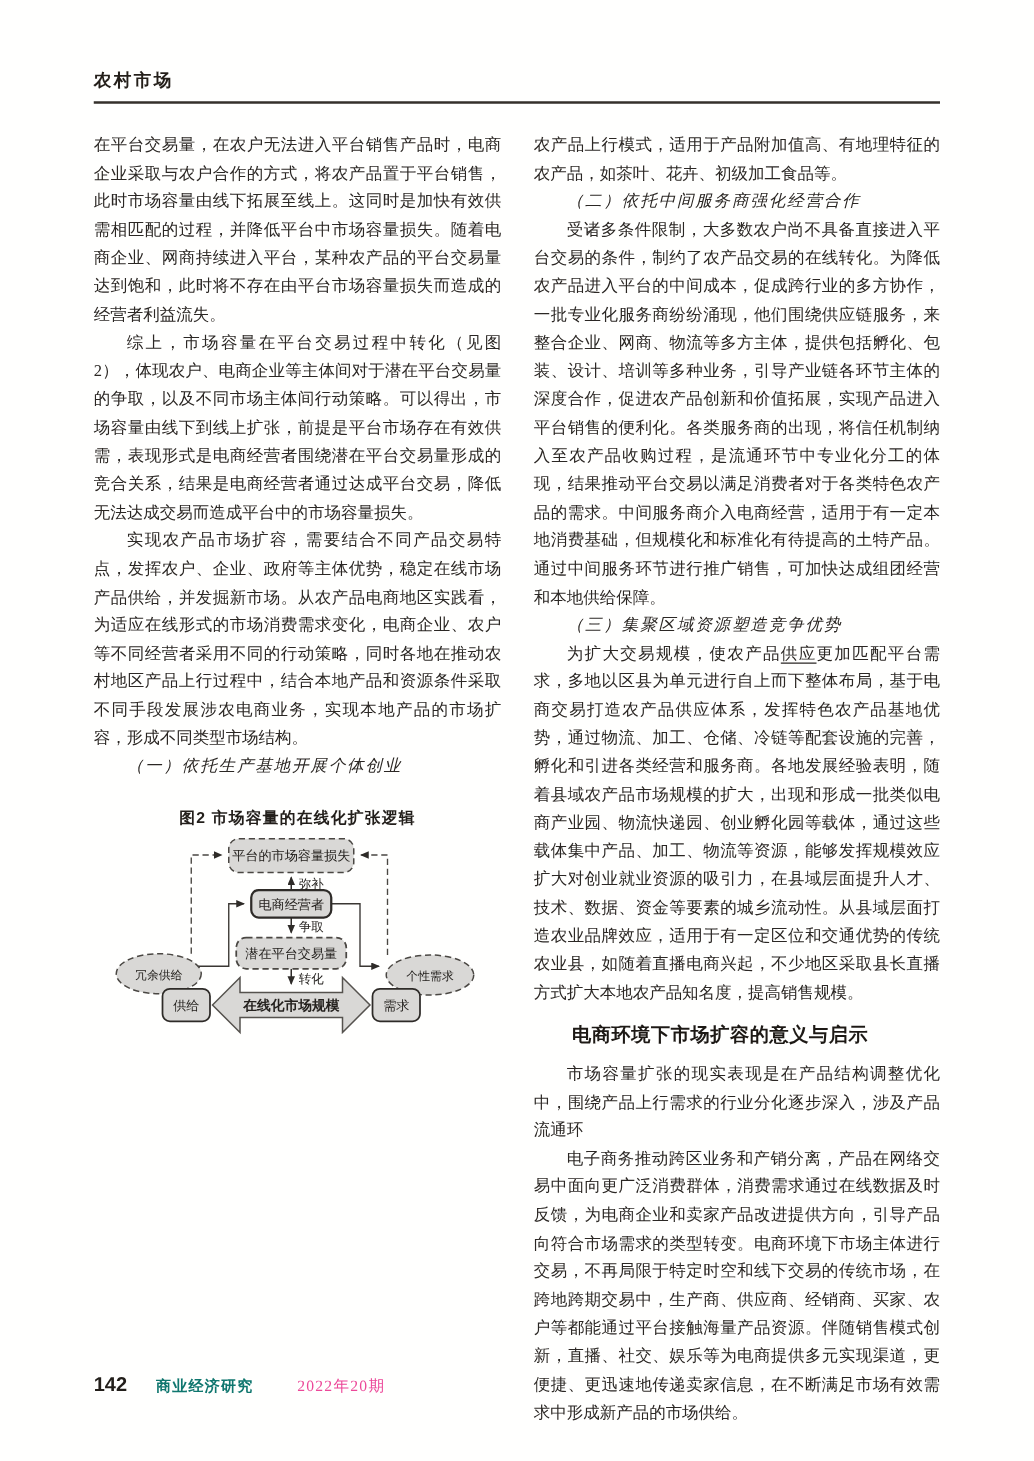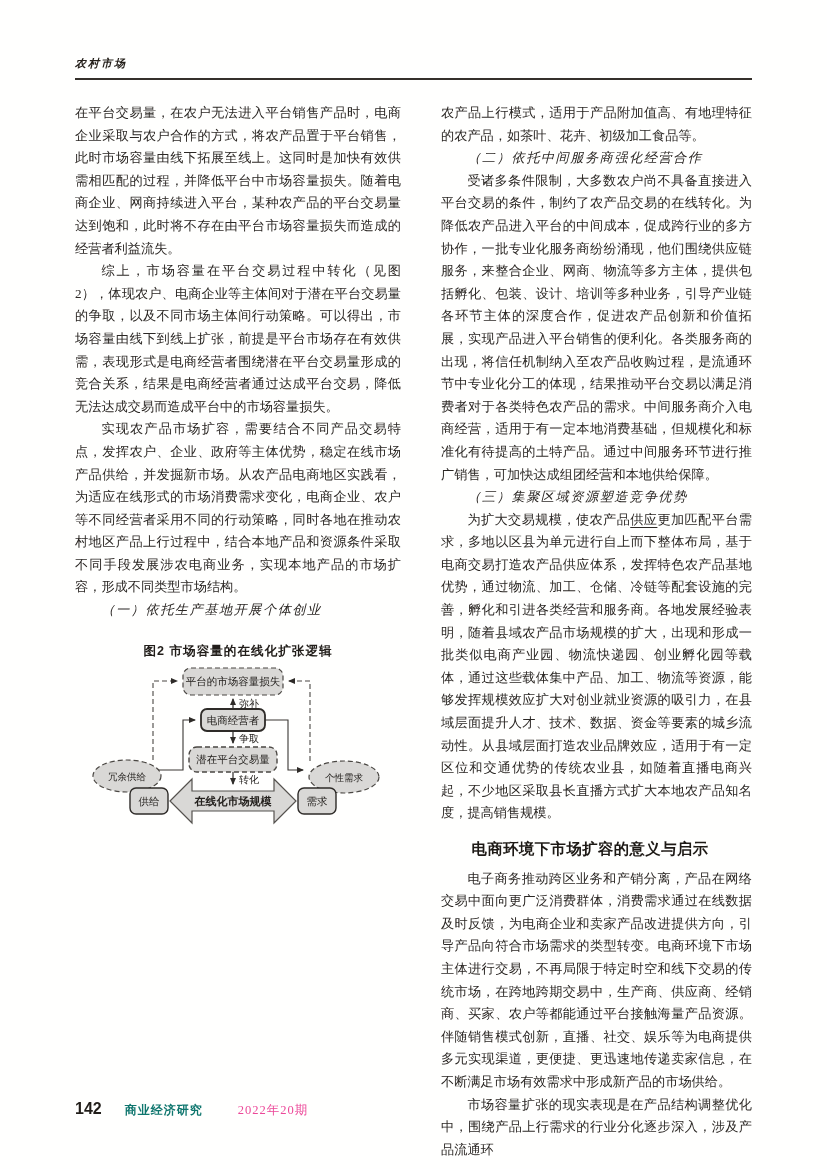--- a/index.html
+++ b/index.html
@@ -11,29 +11,28 @@
     box-sizing:border-box;
     padding:56px 75px 0 75px;
     font-family:"Liberation Serif","DejaVu Serif",serif;
     color:#2a2623;
     overflow:hidden;
   }
   
   .hdr-title {
     font-family:"Liberation Sans","DejaVu Sans",sans-serif;
     font-weight:bold;
-    font-size:11px;
+    font-size:14px;
     letter-spacing:2px;
     color:#241f1a;
-    font-style:italic;
   }
   .hdr-rule { border:none; border-top:2px solid #35302b; margin:7px 0 0 0; }
 
   
-  .columns { display:flex; gap:40px; margin-top:22px; }
+  .columns { display:flex; gap:26px; margin-top:22px; }
   .col {
     width:326px;
     font-size:13.2px;
     line-height:22.6px;
     text-align:justify;
     color:#2b2724;
   }
   .col p { margin:0; text-indent:2em; }
   .col p.cont { text-indent:0; }
 
@@ -151,22 +150,22 @@
       </div>
     </div>
 
     <div class="col">
       <p class="cont">农产品上行模式，适用于产品附加值高、有地理特征的农产品，如茶叶、花卉、初级加工食品等。</p>
       <p class="sub">（二）依托中间服务商强化经营合作</p>
       <p>受诸多条件限制，大多数农户尚不具备直接进入平台交易的条件，制约了农产品交易的在线转化。为降低农产品进入平台的中间成本，促成跨行业的多方协作，一批专业化服务商纷纷涌现，他们围绕供应链服务，来整合企业、网商、物流等多方主体，提供包括孵化、包装、设计、培训等多种业务，引导产业链各环节主体的深度合作，促进农产品创新和价值拓展，实现产品进入平台销售的便利化。各类服务商的出现，将信任机制纳入至农产品收购过程，是流通环节中专业化分工的体现，结果推动平台交易以满足消费者对于各类特色农产品的需求。中间服务商介入电商经营，适用于有一定本地消费基础，但规模化和标准化有待提高的土特产品。通过中间服务环节进行推广销售，可加快达成组团经营和本地供给保障。</p>
       <p class="sub">（三）集聚区域资源塑造竞争优势</p>
       <p><span>为扩大交易规模，使农产品</span><span class="ul">供应</span><span>更加匹配平台需求，多地以区县为单元进行自上而下整体布局，基于电商交易打造农产品供应体系，发挥特色农产品基地优势，通过物流、加工、仓储、冷链等配套设施的完善，孵化和引进各类经营和服务商。各地发展经验表明，随着县域农产品市场规模的扩大，出现和形成一批类似电商产业园、物流快递园、创业孵化园等载体，通过这些载体集中产品、加工、物流等资源，能够发挥规模效应扩大对创业就业资源的吸引力，在县域层面提升人才、技术、数据、资金等要素的城乡流动性。从县域层面打造农业品牌效应，适用于有一定区位和交通优势的传统农业县，如随着直播电商兴起，不少地区采取县长直播方式扩大本地农产品知名度，提高销售规模。</span></p>
       <h2 class="sec">电商环境下市场扩容的意义与启示</h2>
+      <p>市场容量扩张的现实表现是在产品结构调整优化中，围绕产品上行需求的行业分化逐步深入，涉及产品流通环</p>
       <p>电子商务推动跨区业务和产销分离，产品在网络交易中面向更广泛消费群体，消费需求通过在线数据及时反馈，为电商企业和卖家产品改进提供方向，引导产品向符合市场需求的类型转变。电商环境下市场主体进行交易，不再局限于特定时空和线下交易的传统市场，在跨地跨期交易中，生产商、供应商、经销商、买家、农户等都能通过平台接触海量产品资源。伴随销售模式创新，直播、社交、娱乐等为电商提供多元实现渠道，更便捷、更迅速地传递卖家信息，在不断满足市场有效需求中形成新产品的市场供给。</p>
-      <p>市场容量扩张的现实表现是在产品结构调整优化中，围绕产品上行需求的行业分化逐步深入，涉及产品流通环</p>
     </div>
   </div>
 
   <div class="footer">
     <span class="ft-num">142</span>
     <span class="ft-journal">商业经济研究</span>
     <span class="ft-issue">2022年20期</span>
   </div>
 
 </div>

